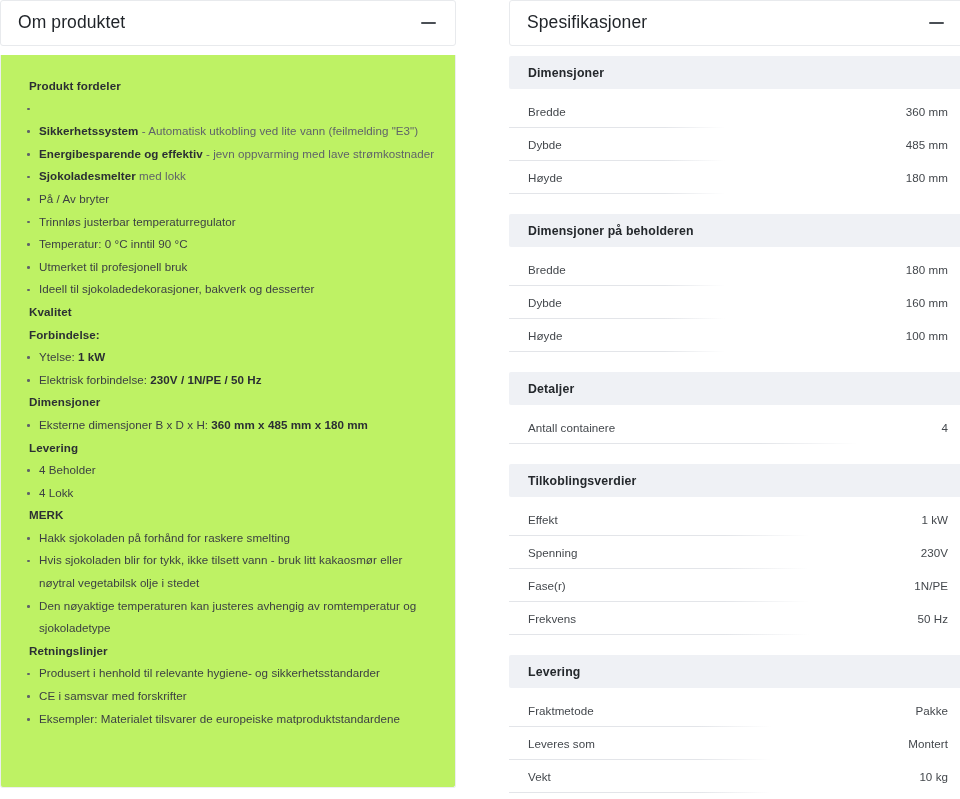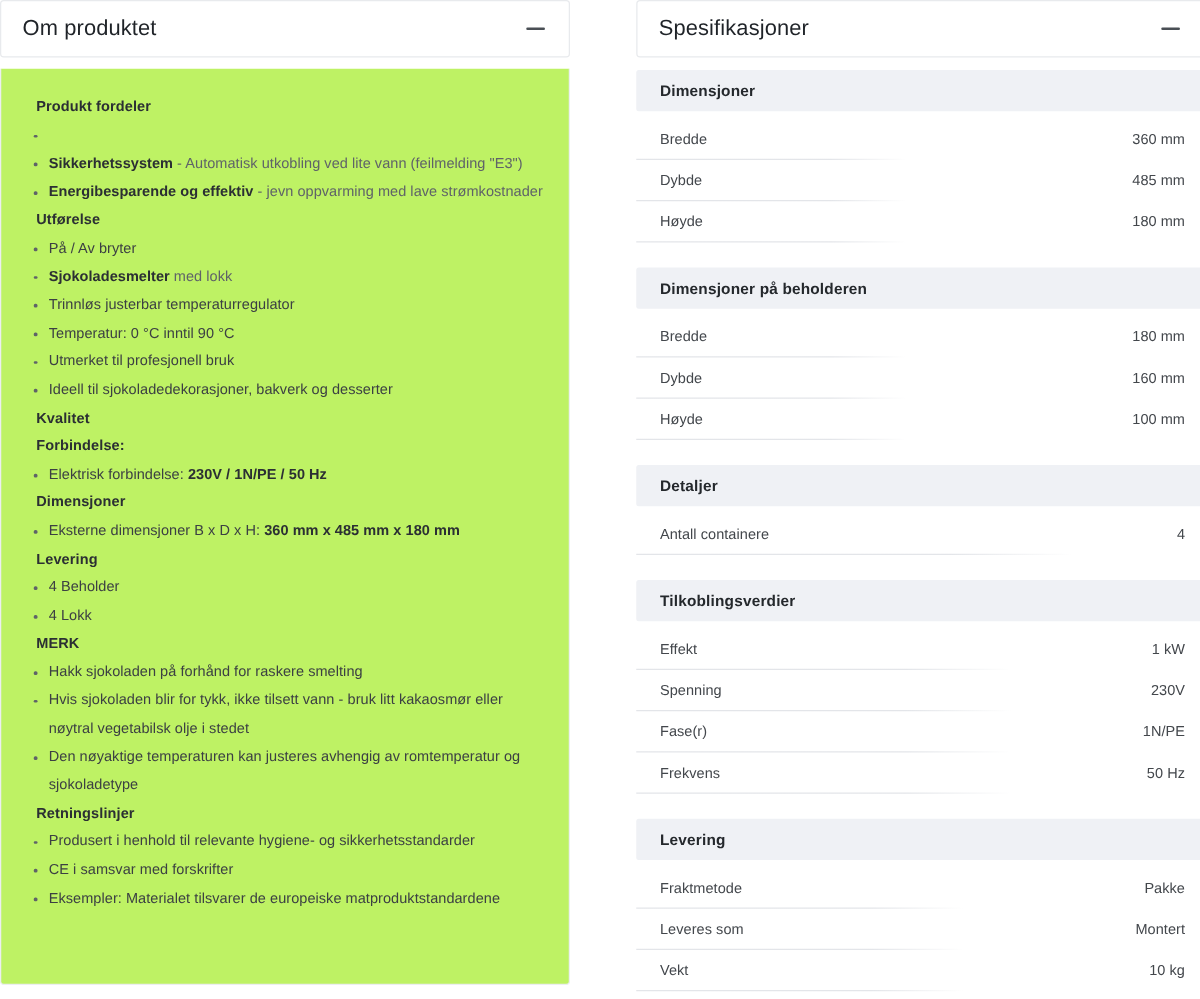--- a/index.html
+++ b/index.html
@@ -193,29 +193,29 @@
         <span class="bar"></span>
       </div>
     </div>
 
     <div class="about-body">
       <ul class="about-list">
           <li class="head">Produkt fordeler</li>
           <li class="bullet empty"></li>
           <li class="bullet"><b>Sikkerhetssystem</b><span class="muted"> - Automatisk utkobling ved lite vann (feilmelding "E3")</span></li>
           <li class="bullet"><b>Energibesparende og effektiv</b><span class="muted"> - jevn oppvarming med lave strømkostnader</span></li>
-          <li class="head">Utførelse</li>
+          <li class="bullet"><b>Sjokoladesmelter</b><span class="muted"> med lokk</span></li>
           <li class="bullet">På / Av bryter</li>
-          <li class="bullet"><b>Sjokoladesmelter</b><span class="muted"> med lokk</span></li>
           <li class="bullet">Trinnløs justerbar temperaturregulator</li>
           <li class="bullet">Temperatur: 0 °C inntil 90 °C</li>
           <li class="bullet">Utmerket til profesjonell bruk</li>
           <li class="bullet">Ideell til sjokoladedekorasjoner, bakverk og desserter</li>
           <li class="head">Kvalitet</li>
           <li class="head">Forbindelse:</li>
+          <li class="bullet"><span>Ytelse: </span><b>1 kW</b></li>
           <li class="bullet"><span>Elektrisk forbindelse: </span><b>230V / 1N/PE / 50 Hz</b></li>
           <li class="head">Dimensjoner</li>
           <li class="bullet"><span>Eksterne dimensjoner B x D x H: </span><b>360 mm x 485 mm x 180 mm</b></li>
           <li class="head">Levering</li>
           <li class="bullet">4 Beholder</li>
           <li class="bullet">4 Lokk</li>
           <li class="head">MERK</li>
           <li class="bullet">Hakk sjokoladen på forhånd for raskere smelting</li>
           <li class="bullet">Hvis sjokoladen blir for tykk, ikke tilsett vann - bruk litt kakaosmør eller nøytral vegetabilsk olje i stedet</li>
           <li class="bullet">Den nøyaktige temperaturen kan justeres avhengig av romtemperatur og sjokoladetype</li>

